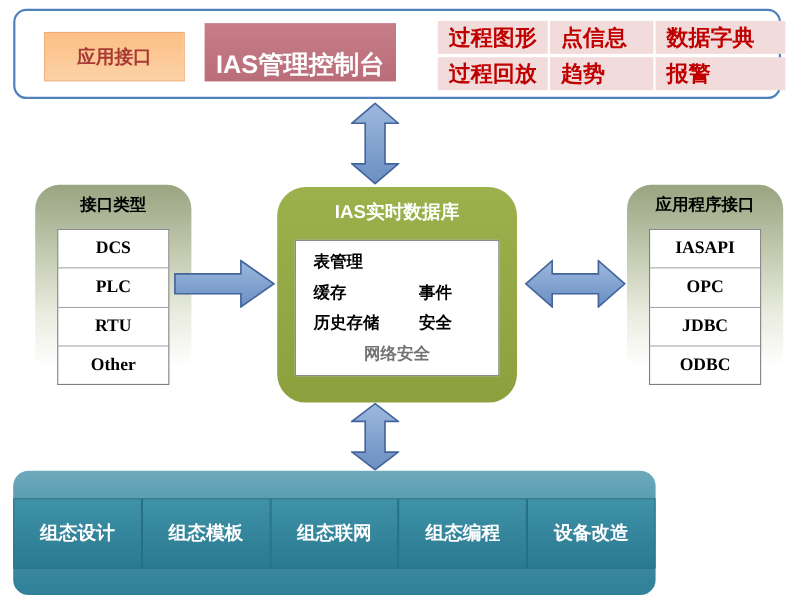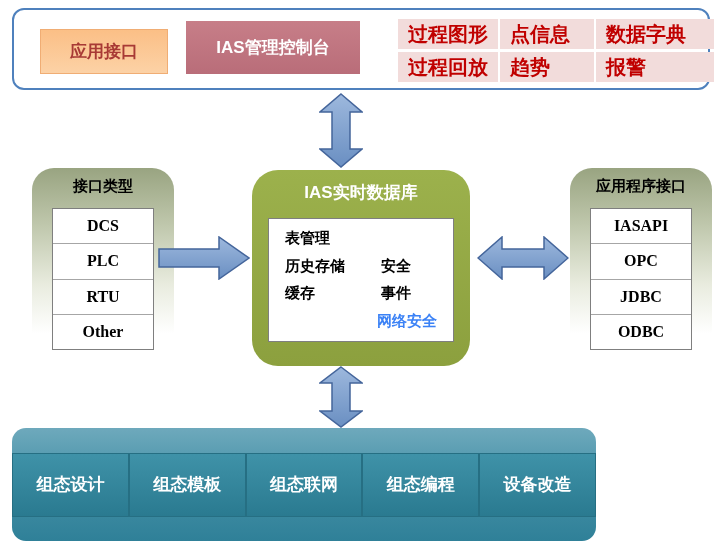--- a/index.html
+++ b/index.html
@@ -10,22 +10,22 @@
   
   .top-panel{left:12px;top:8px;width:698px;height:82px;background:#ffffff;
     border:2px solid #4f81bd;border-radius:12px;}
   .app-box{left:26px;top:19px;width:128px;height:45px;
     background:linear-gradient(180deg,#fbbf86 0%,#fcd2a6 100%);
     border:1px solid #f0ad74;
     display:flex;align-items:center;justify-content:center;
     font-weight:bold;font-size:17px;color:#a83a35;}
   .console-box{left:172px;top:11px;width:174px;height:53px;
     background:linear-gradient(180deg,#c77e88 0%,#b96d79 100%);
-    display:flex;align-items:center;justify-content:center;
-    font-weight:bold;font-size:17px;color:#ffffff;}
+    display:flex;align-items:flex-end;justify-content:center;
+    font-weight:bold;font-size:23px;color:#ffffff;}
   .func-grid{left:384px;top:9px;width:312px;height:64px;
     display:grid;grid-template-columns:100px 94px 118px;grid-template-rows:30px 30px;
     gap:3px 2px;}
   .func-cell{background:#f2dcdb;color:#c00000;font-weight:bold;font-size:20px;
     display:flex;align-items:center;padding-left:10px;}
 
   
   .side-panel{width:142px;height:202px;border-radius:22px;
     background:linear-gradient(180deg,#99a481 0%,#bfc7ac 28%,#e9ecdf 58%,#ffffff 82%);}
   .side-panel.left{left:4px;top:168px;margin-left:28px;}
@@ -41,21 +41,21 @@
   
   .center-panel{left:252px;top:170px;width:218px;height:196px;border-radius:26px;
     background:linear-gradient(180deg,#9cb14c 0%,#8ca03e 100%);}
   .center-title{margin-top:11px;text-align:center;font-weight:bold;font-size:17px;color:#ffffff;}
   .center-inner{left:16px;top:48px;width:186px;height:124px;background:#ffffff;
     border:1px solid #7f7f7f;display:flex;flex-direction:column;
     justify-content:space-around;padding:6px 16px;}
   .feature-row{display:flex;}
   .feature-left{width:96px;font-weight:bold;font-size:15px;color:#000;}
   .feature-right{flex:1;font-weight:bold;font-size:15px;color:#000;}
-  .feature-center{text-align:right;font-weight:bold;font-size:15px;color:#3b82f6;}
+  .feature-center{text-align:center;font-weight:bold;font-size:15px;color:#737373;}
 
   
   .bottom-panel{left:12px;top:428px;width:584px;height:113px;border-radius:14px;
     background:linear-gradient(180deg,#6ea9bc 0%,#4792a8 45%,#2f8098 100%);
     display:flex;align-items:center;justify-content:space-evenly;}
   .bottom-box{width:118px;height:62px;
     background:linear-gradient(180deg,#3f92a8 0%,#2a7a90 100%);
     border:1px solid #266f83;
     display:flex;align-items:center;justify-content:center;
     font-weight:bold;font-size:17px;color:#ffffff;}
@@ -115,26 +115,26 @@
     <polygon points="1,13 61,13 61,1 91,22 61,43 61,31 1,31" fill="url(#g2)" stroke="#44659b" stroke-width="1.5"></polygon>
   </svg>
 
   <div class="abs center-panel">
     <div class="center-title">IAS实时数据库</div>
     <div class="abs center-inner">
       <div class="feature-row">
         <span class="feature-left">表管理</span>
       </div>
       <div class="feature-row">
+        <span class="feature-left">缓存</span>
+        <span class="feature-right">事件</span>
+      </div>
+      <div class="feature-row">
         <span class="feature-left">历史存储</span>
         <span class="feature-right">安全</span>
-      </div>
-      <div class="feature-row">
-        <span class="feature-left">缓存</span>
-        <span class="feature-right">事件</span>
       </div>
       <div class="feature-center">网络安全</div>
     </div>
   </div>
 
   <svg class="arrow" style="left:477px;top:236px;" width="92" height="44" viewBox="0 0 92 44">
     <defs>
         <linearGradient id="g3" x1="0" y1="0" x2="0" y2="1">
       <stop offset="0" stop-color="#9db8dd"></stop>
           <stop offset="1" stop-color="#6a8fc2"></stop>

